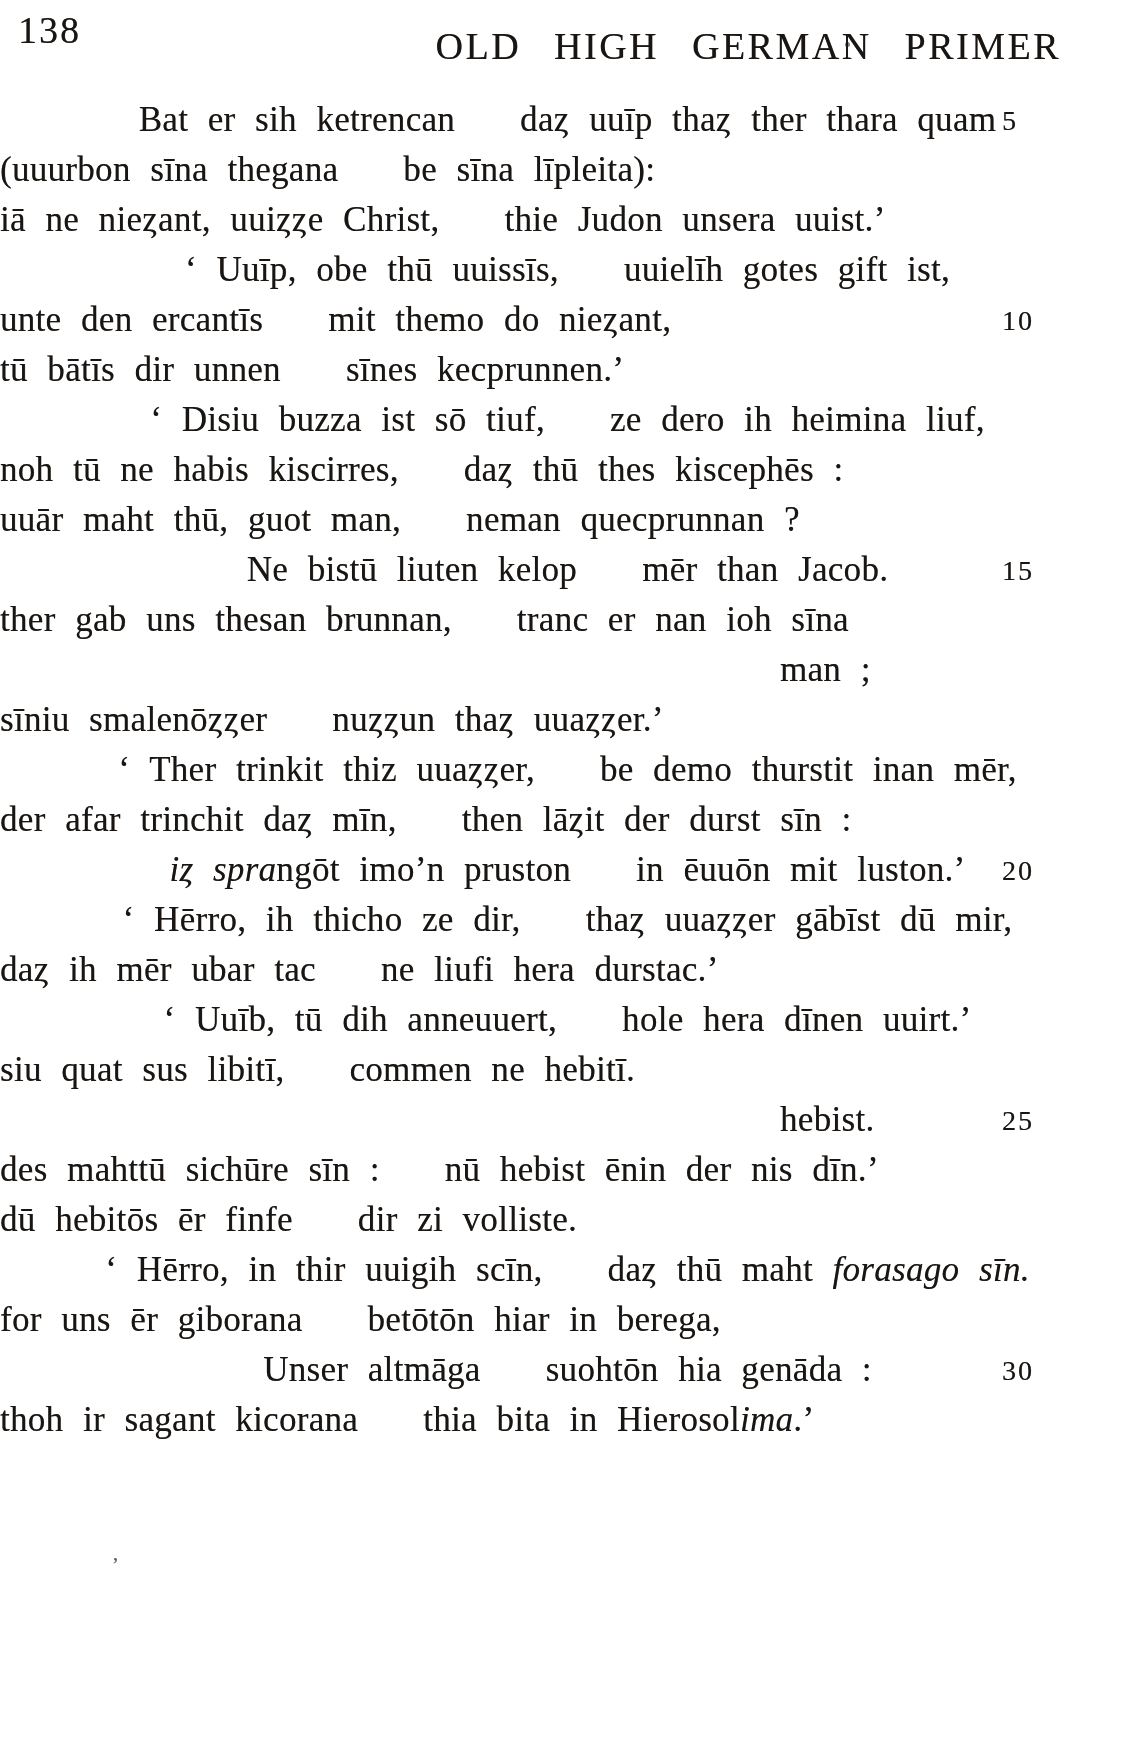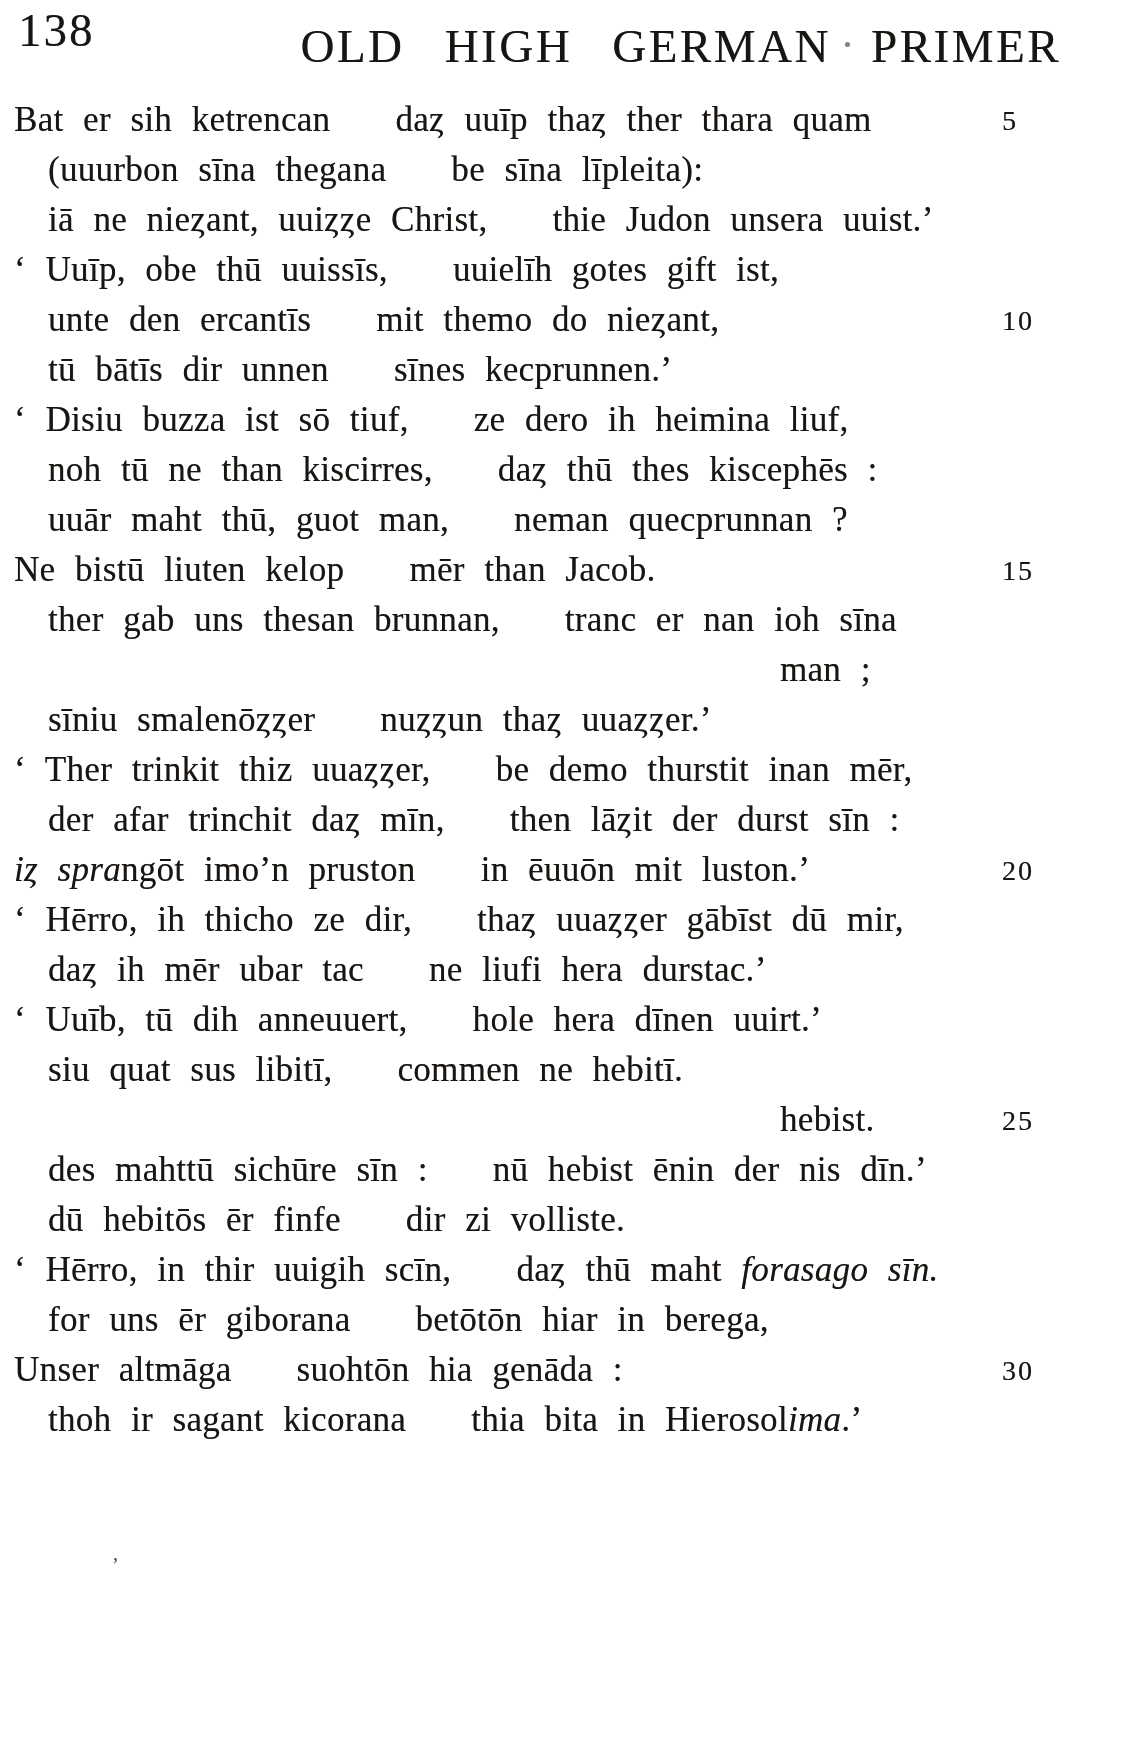--- a/index.html
+++ b/index.html
@@ -18,21 +18,21 @@
     position: relative;
     width: 1121px;
     height: 1741px;
     padding-top: 8px;
     box-sizing: border-box;
     text-shadow: 0.2px 0.2px 0.5px rgba(20,15,10,0.55);
   }
   .header {
     position: relative;
     height: 44px;
-    font-size: 47px;
+    font-size: 38px;
     line-height: 44px;
   }
   .pagenum {
     position: absolute;
     left: 18px;
     top: 0;
     letter-spacing: 2px;
   }
   .title {
     position: absolute;
@@ -57,22 +57,22 @@
     font-size: 35px;
     word-spacing: 0.30em;
     letter-spacing: 0.3px;
   }
   .vline {
     position: relative;
     height: 50px;
     line-height: 50px;
     white-space: nowrap;
   }
-  .vline.flush   { padding-left: 14px; }
-  .vline.indent  { padding-left: 48px; }
+  .vline.flush   { padding-left: 14px; text-align: center; }
+  .vline.indent  { }
   .vline.runover { padding-left: 780px; }
   .gap {
     display: inline-block;
     width: 65px;
   }
   .lnum {
     position: absolute;
     left: 1002px;
     top: 1px;
     font-size: 28px;
@@ -98,21 +98,21 @@
     <span class="title-speck"></span>
   </div>
   <div class="poem" id="poem">
       <div class="vline flush"><span class="hemistich"><span>Bat er sih ketrencan</span></span><span class="gap"></span><span class="hemistich"><span>daȥ uuīp thaȥ ther thara quam</span></span><span class="lnum">5</span></div>
       <div class="vline indent"><span class="hemistich"><span>(uuurbon sīna thegana</span></span><span class="gap"></span><span class="hemistich"><span>be sīna līpleita):</span></span></div>
       <div class="vline indent"><span class="hemistich"><span>iā ne nieȥant, uuiȥȥe Christ,</span></span><span class="gap"></span><span class="hemistich"><span>thie Judon unsera uuist.’</span></span></div>
       <div class="vline flush"><span class="hemistich"><span>‘ Uuīp, obe thū uuissīs,</span></span><span class="gap"></span><span class="hemistich"><span>uuielīh gotes gift ist,</span></span></div>
       <div class="vline indent"><span class="hemistich"><span>unte den ercantīs</span></span><span class="gap"></span><span class="hemistich"><span>mit themo do nieȥant,</span></span><span class="lnum">10</span></div>
       <div class="vline indent"><span class="hemistich"><span>tū bātīs dir unnen</span></span><span class="gap"></span><span class="hemistich"><span>sīnes kecprunnen.’</span></span></div>
       <div class="vline flush"><span class="hemistich"><span>‘ Disiu buzza ist sō tiuf,</span></span><span class="gap"></span><span class="hemistich"><span>ze dero ih heimina liuf,</span></span></div>
-      <div class="vline indent"><span class="hemistich"><span>noh tū ne than kiscirres,</span></span><span class="gap"></span><span class="hemistich"><span>daȥ thū thes kiscephēs :</span></span></div>
+      <div class="vline indent"><span class="hemistich"><span>noh tū ne habis kiscirres,</span></span><span class="gap"></span><span class="hemistich"><span>daȥ thū thes kiscephēs :</span></span></div>
       <div class="vline indent"><span class="hemistich"><span>uuār maht thū, guot man,</span></span><span class="gap"></span><span class="hemistich"><span>neman quecprunnan ?</span></span></div>
       <div class="vline flush"><span class="hemistich"><span>Ne bistū liuten kelop</span></span><span class="gap"></span><span class="hemistich"><span>mēr than Jacob.</span></span><span class="lnum">15</span></div>
       <div class="vline indent"><span class="hemistich"><span>ther gab uns thesan brunnan,</span></span><span class="gap"></span><span class="hemistich"><span>tranc er nan ioh sīna</span></span></div>
       <div class="vline runover"><span class="hemistich"><span>man ;</span></span></div>
       <div class="vline indent"><span class="hemistich"><span>sīniu smalenōȥȥer</span></span><span class="gap"></span><span class="hemistich"><span>nuȥȥun thaȥ uuaȥȥer.’</span></span></div>
       <div class="vline flush"><span class="hemistich"><span>‘ Ther trinkit thiz uuaȥȥer,</span></span><span class="gap"></span><span class="hemistich"><span>be demo thurstit inan mēr,</span></span></div>
       <div class="vline indent"><span class="hemistich"><span>der afar trinchit daȥ mīn,</span></span><span class="gap"></span><span class="hemistich"><span>then lāȥit der durst sīn :</span></span></div>
       <div class="vline flush"><span class="hemistich"><i>iȥ spra</i><span>ngōt imo’n pruston</span></span><span class="gap"></span><span class="hemistich"><span>in ēuuōn mit luston.’</span></span><span class="lnum">20</span></div>
       <div class="vline flush"><span class="hemistich"><span>‘ Hērro, ih thicho ze dir,</span></span><span class="gap"></span><span class="hemistich"><span>thaȥ uuaȥȥer gābīst dū mir,</span></span></div>
       <div class="vline indent"><span class="hemistich"><span>daȥ ih mēr ubar tac</span></span><span class="gap"></span><span class="hemistich"><span>ne liufi hera durstac.’</span></span></div>

